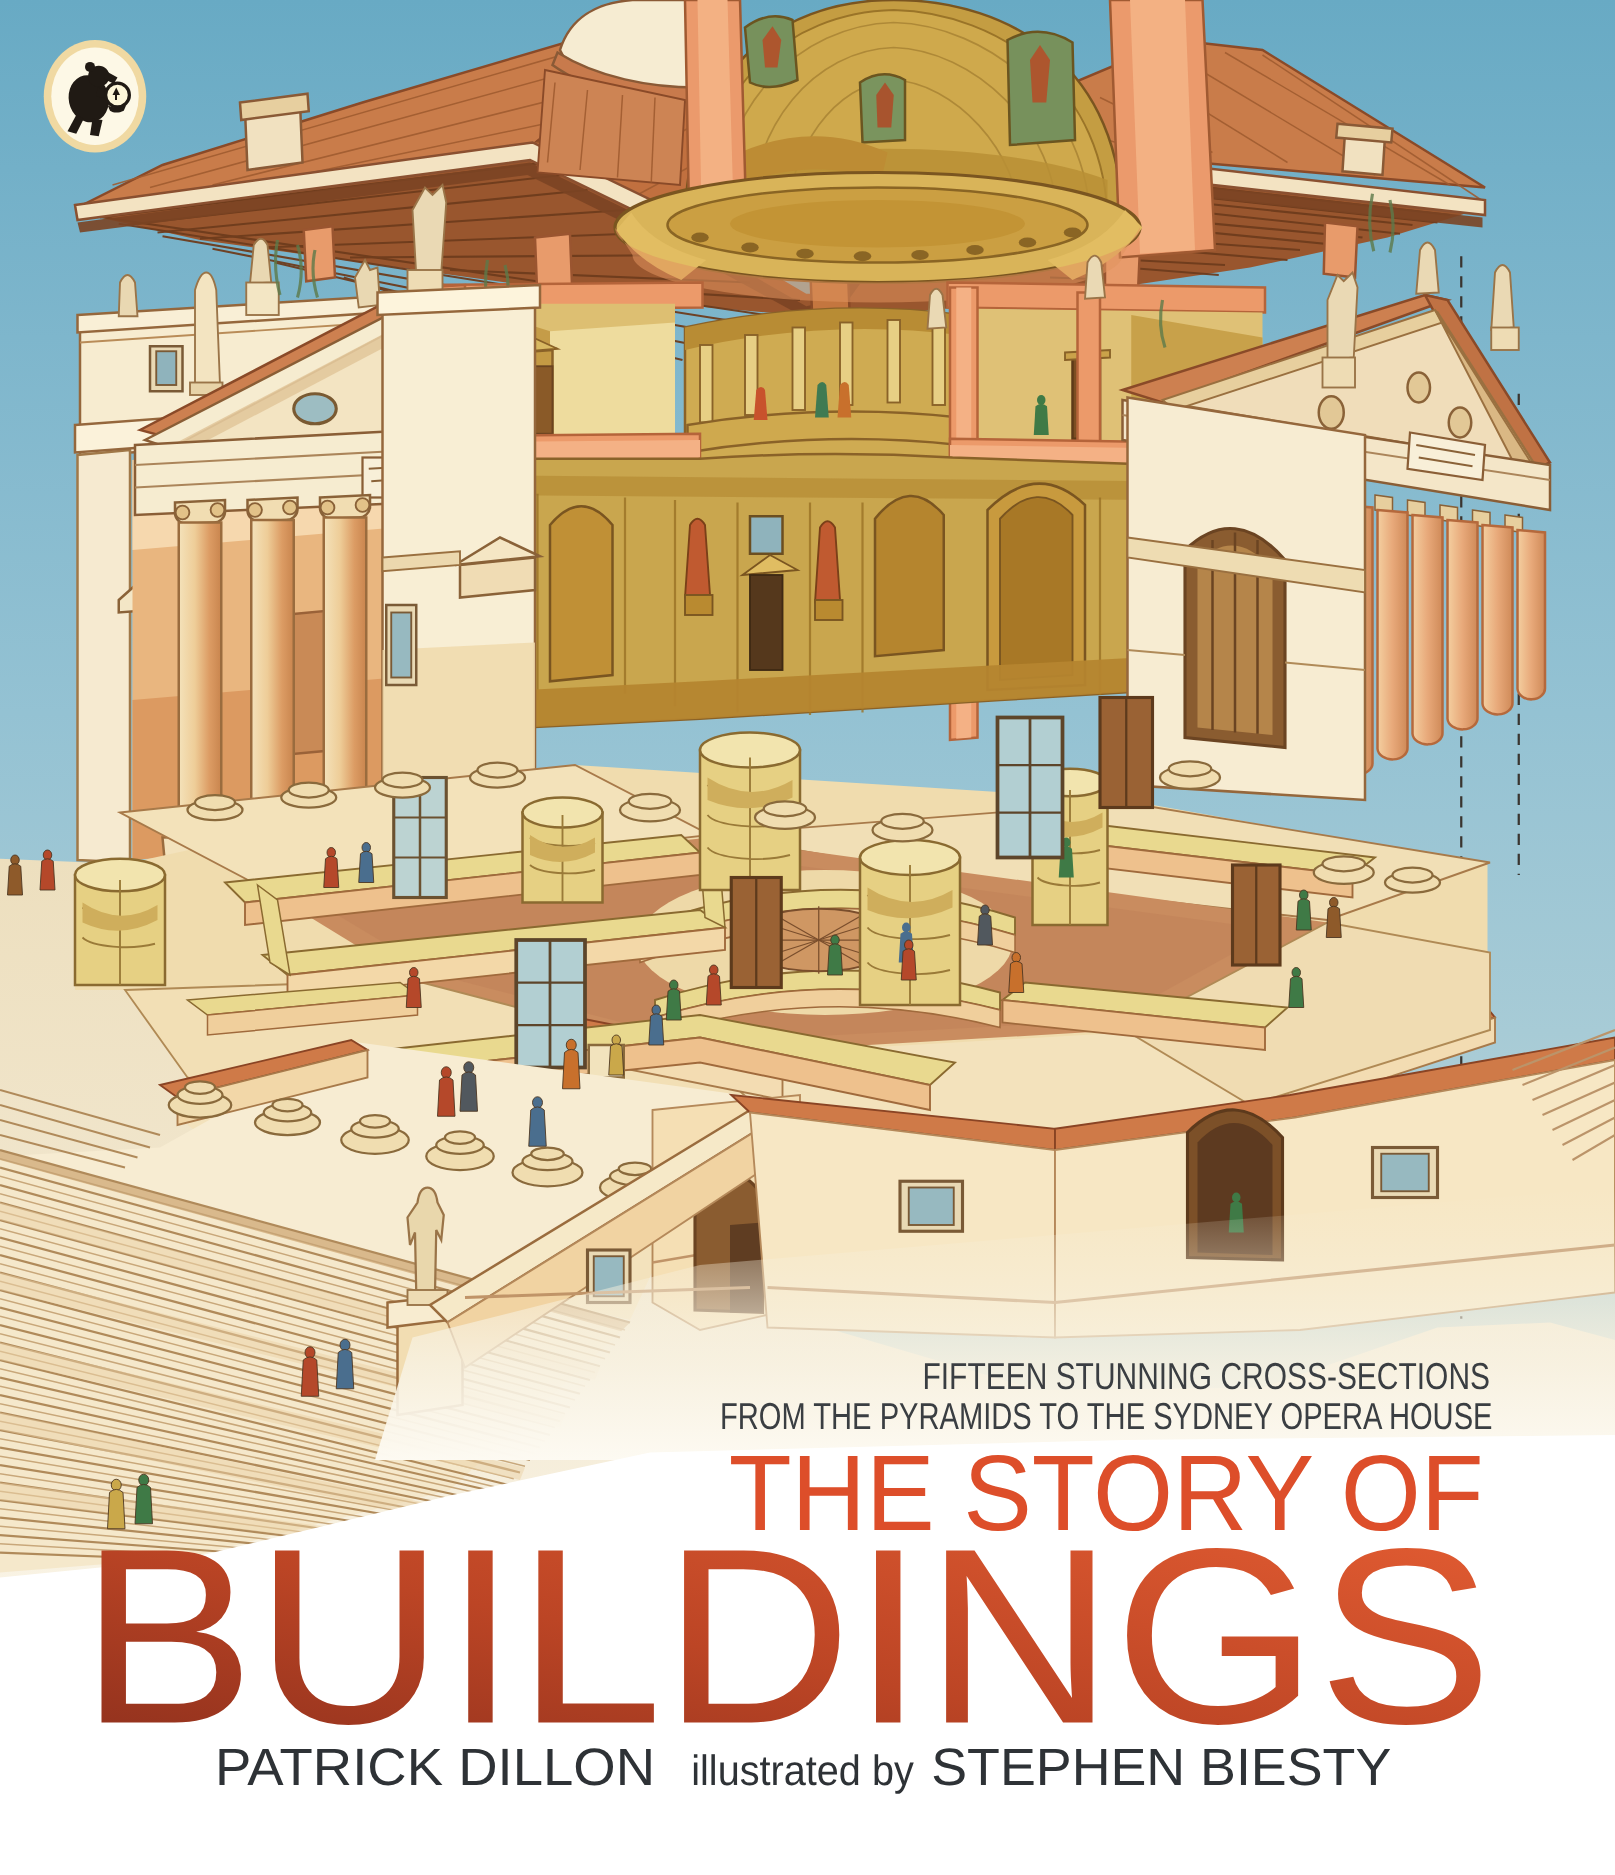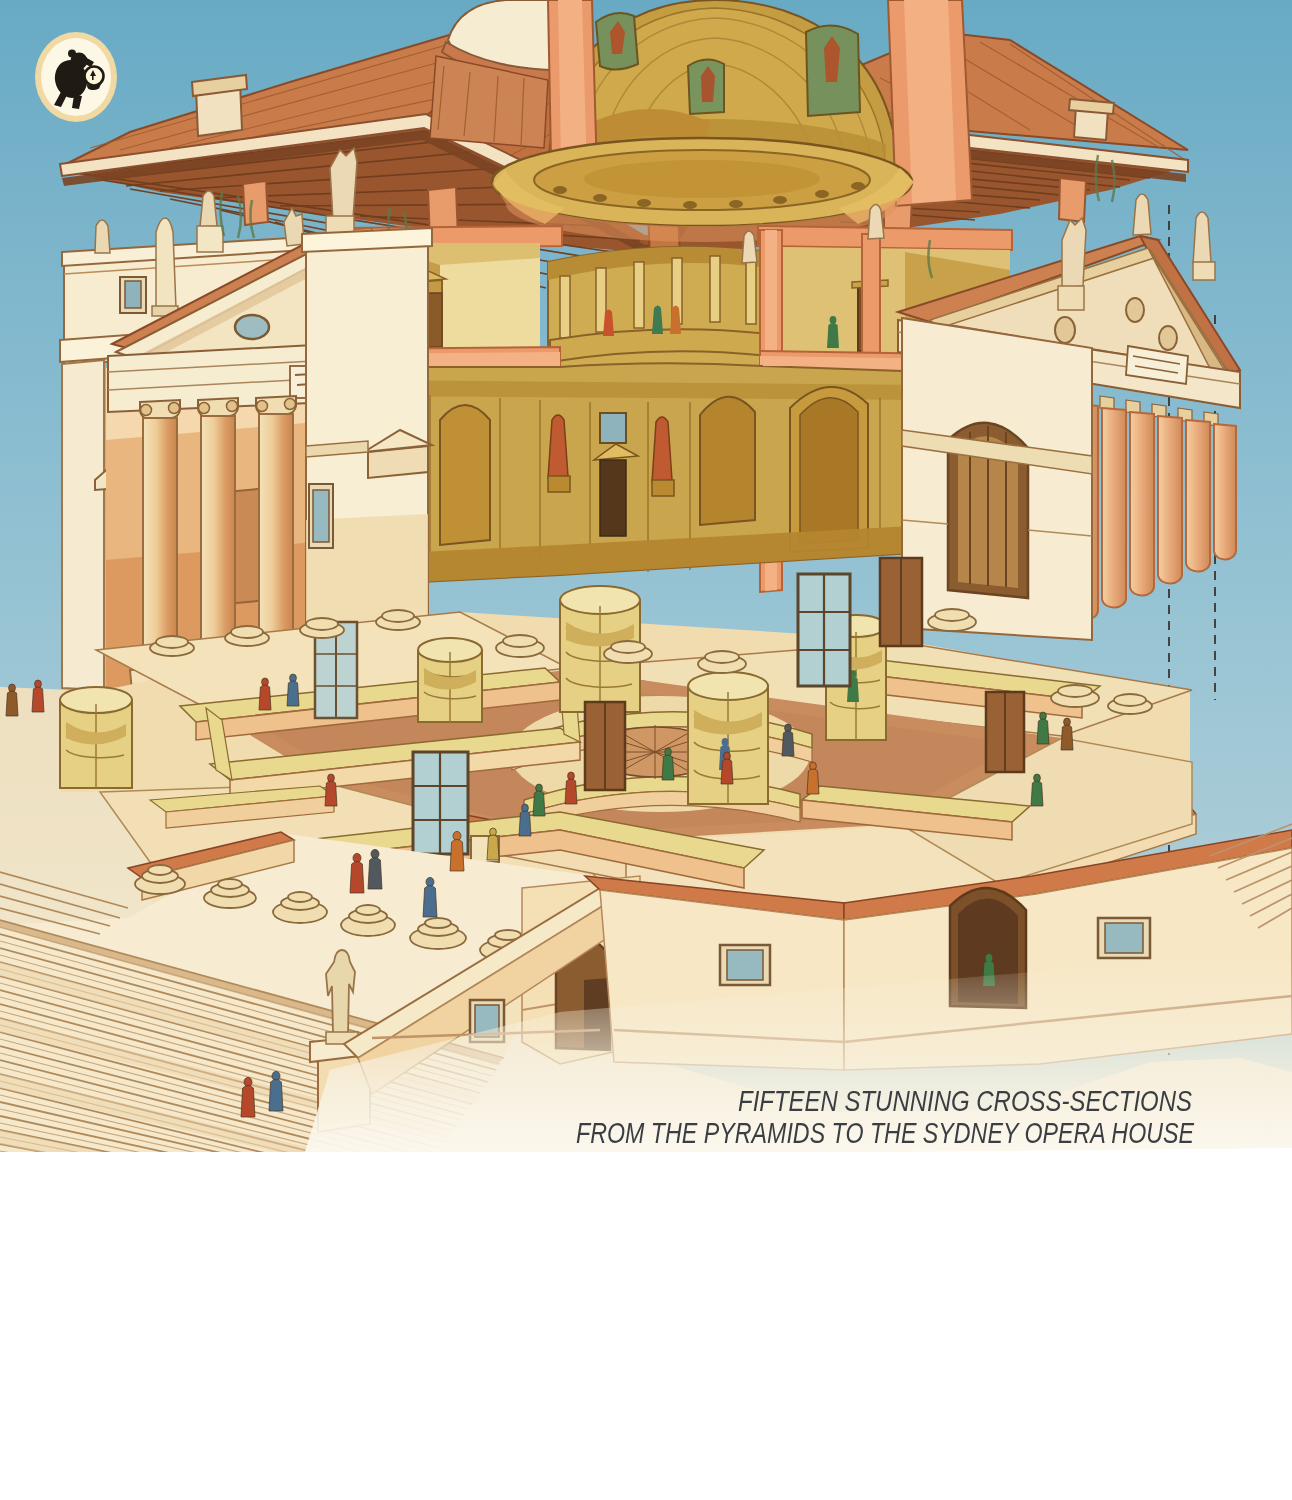--- a/index.html
+++ b/index.html
@@ -1,16 +1,16 @@
 <!DOCTYPE html>
 <html><head>
 <meta charset="utf-8">
 <style>
   html,body{margin:0;padding:0;background:#fff;}
-  #cover{position:relative;width:1292px;height:1152px;overflow:hidden;font-family:"Liberation Sans",sans-serif;font-style:italic;}
+  #cover{position:relative;width:1292px;height:1500px;overflow:hidden;font-family:"Liberation Sans",sans-serif;}
   svg{display:block;}
 </style>
 </head>
 <body>
 <div id="cover">
 <svg width="1292" height="1500" viewBox="0 0 1292 1500" xmlns="http://www.w3.org/2000/svg">
 <defs>
   <linearGradient id="sky" x1="0" y1="0" x2="0" y2="1">
     <stop offset="0" stop-color="#68aac4"></stop>
     <stop offset="0.18" stop-color="#7eb6cc"></stop>

